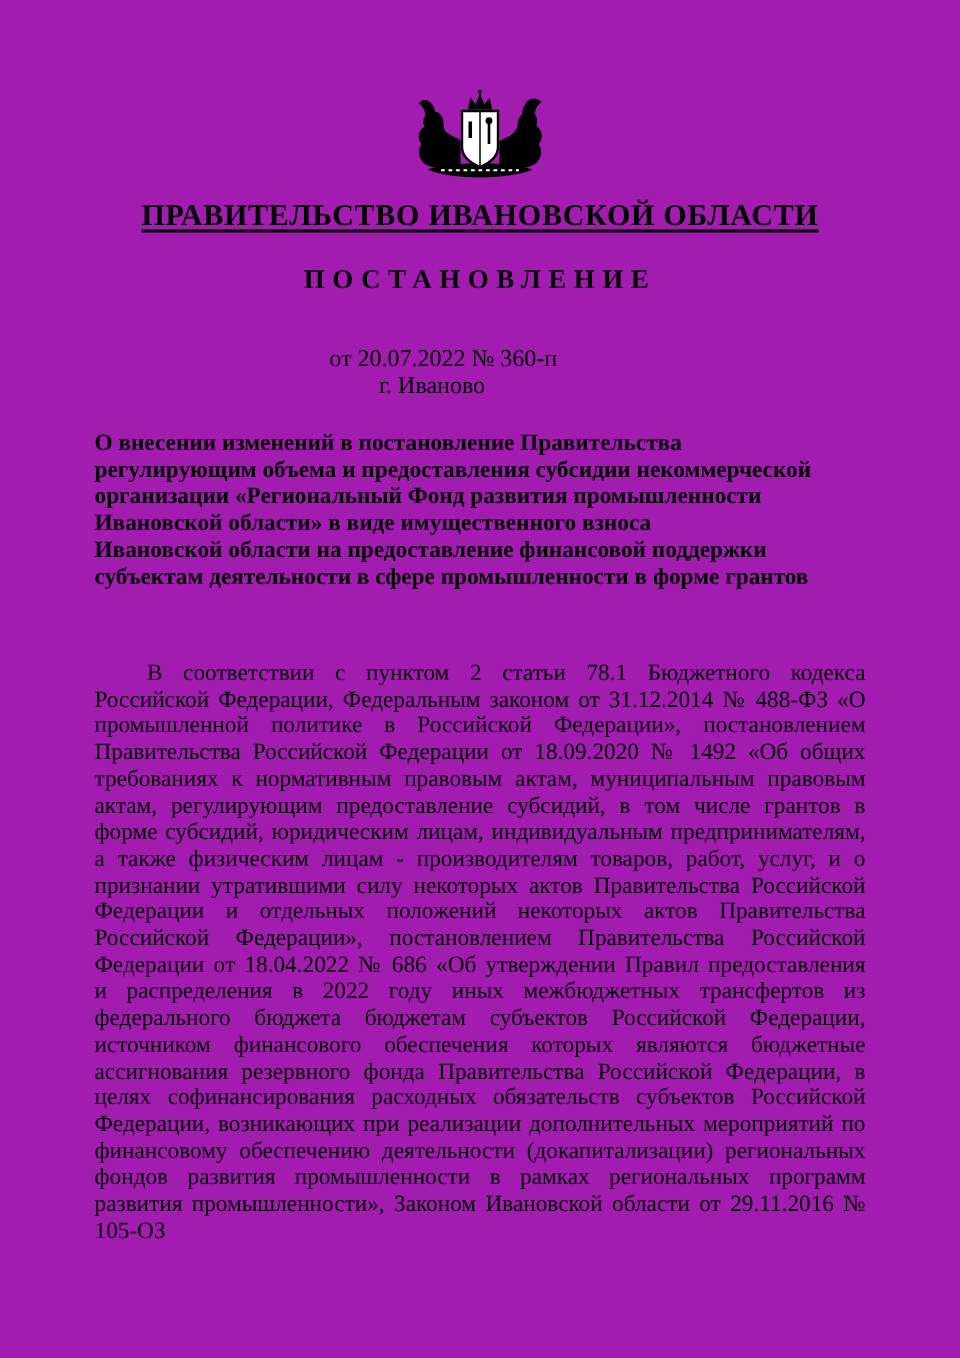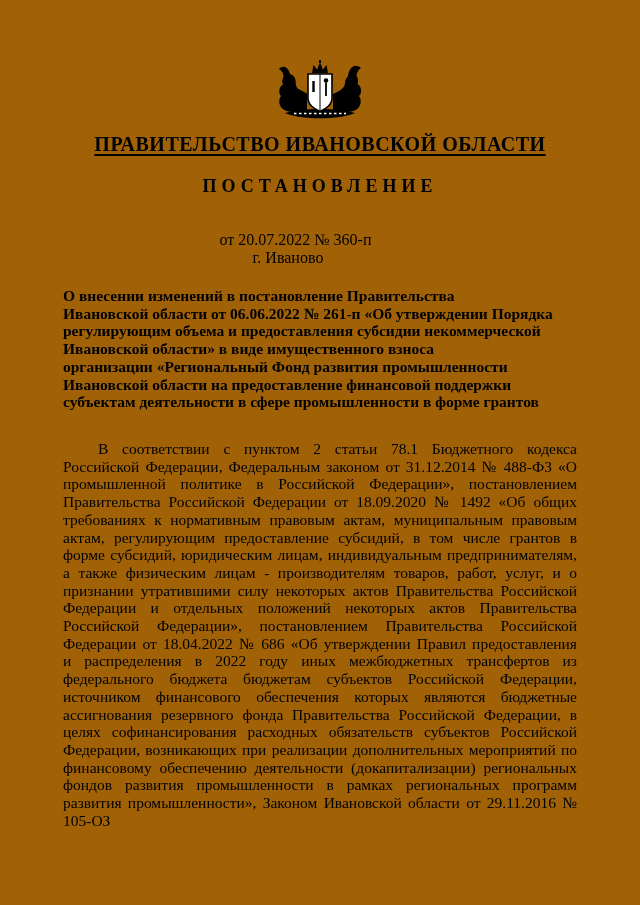--- a/index.html
+++ b/index.html
@@ -11,21 +11,21 @@
     width: 640px;
     height: 905px;
     overflow: hidden;
     font-family: "Liberation Serif", "DejaVu Serif", serif;
     color: #000000;
   }
   .page {
     position: relative;
     width: 640px;
     height: 905px;
-    background: #a16207;
+    background: #a21caf;
   }
   .emblem {
     position: absolute;
     top: 60px;
     left: 50%;
     transform: translateX(-50%);
     width: 100px;
     height: 64px;
   }
   .org-name {
@@ -118,23 +118,22 @@
 
   <div class="org-name">ПРАВИТЕЛЬСТВО ИВАНОВСКОЙ ОБЛАСТИ</div>
 
   <div class="doc-type">ПОСТАНОВЛЕНИЕ</div>
 
   <div class="date-line">от 20.07.2022 № 360-п</div>
   <div class="city-line">г. Иваново</div>
 
   <div class="decree-title">
     <div>О внесении изменений в постановление Правительства</div>
-    <div>Ивановской области от 06.06.2022 № 261-п «Об утверждении Порядка</div>
     <div>регулирующим объема и предоставления субсидии некоммерческой</div>
+    <div>организации «Региональный Фонд развития промышленности</div>
     <div>Ивановской области» в виде имущественного взноса</div>
-    <div>организации «Региональный Фонд развития промышленности</div>
     <div>Ивановской области на предоставление финансовой поддержки</div>
     <div>субъектам деятельности в сфере промышленности в форме грантов</div>
   </div>
 
   <div class="body-text">В соответствии с пунктом 2 статьи 78.1 Бюджетного кодекса Российской Федерации, Федеральным законом от 31.12.2014 № 488-ФЗ «О промышленной политике в Российской Федерации», постановлением Правительства Российской Федерации от 18.09.2020 № 1492 «Об общих требованиях к нормативным правовым актам, муниципальным правовым актам, регулирующим предоставление субсидий, в том числе грантов в форме субсидий, юридическим лицам, индивидуальным предпринимателям, а также физическим лицам - производителям товаров, работ, услуг, и о признании утратившими силу некоторых актов Правительства Российской Федерации и отдельных положений некоторых актов Правительства Российской Федерации», постановлением Правительства Российской Федерации от 18.04.2022 № 686 «Об утверждении Правил предоставления и распределения в 2022 году иных межбюджетных трансфертов из федерального бюджета бюджетам субъектов Российской Федерации, источником финансового обеспечения которых являются бюджетные ассигнования резервного фонда Правительства Российской Федерации, в целях софинансирования расходных обязательств субъектов Российской Федерации, возникающих при реализации дополнительных мероприятий по финансовому обеспечению деятельности (докапитализации) региональных фондов развития промышленности в рамках региональных программ развития промышленности», Законом Ивановской области от 29.11.2016 № 105-ОЗ</div>
 
 </div>
 
 </body></html>

